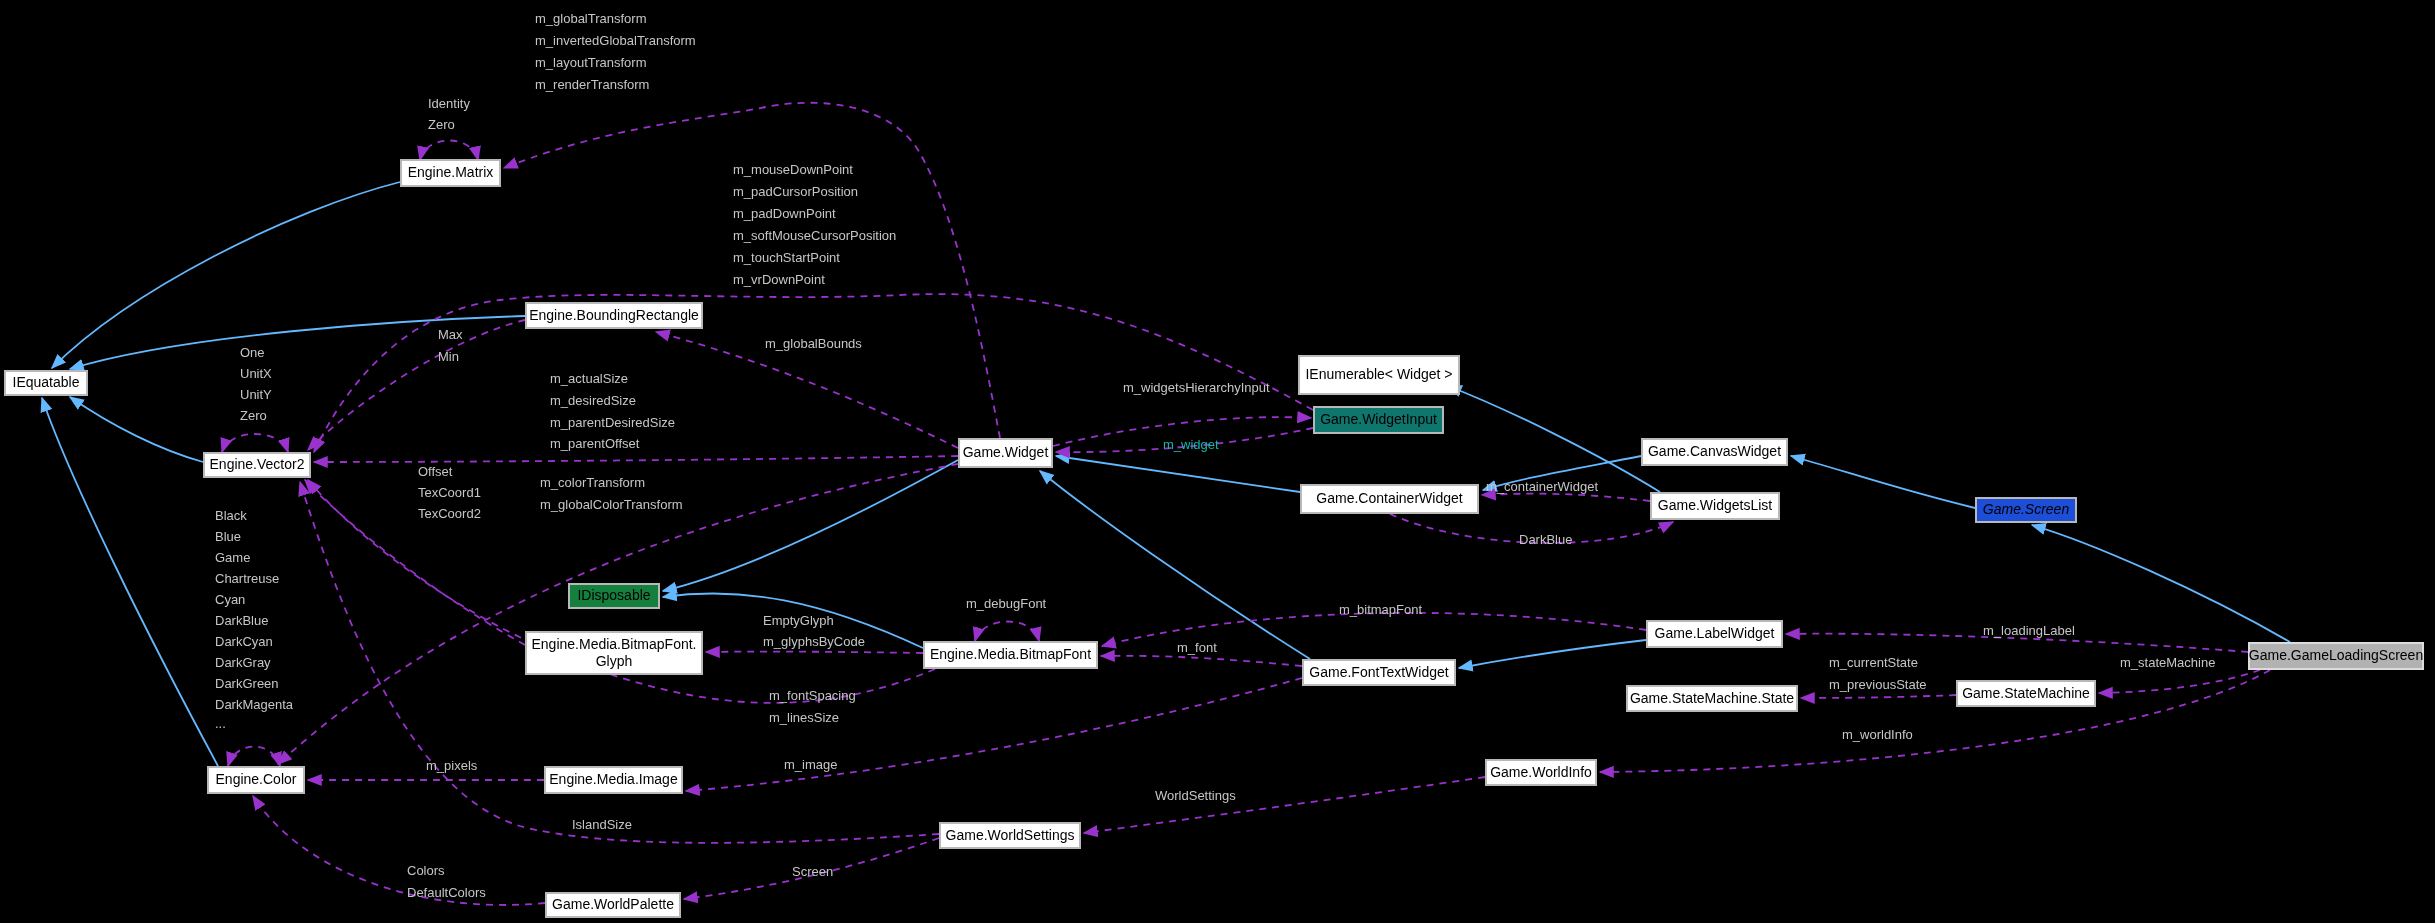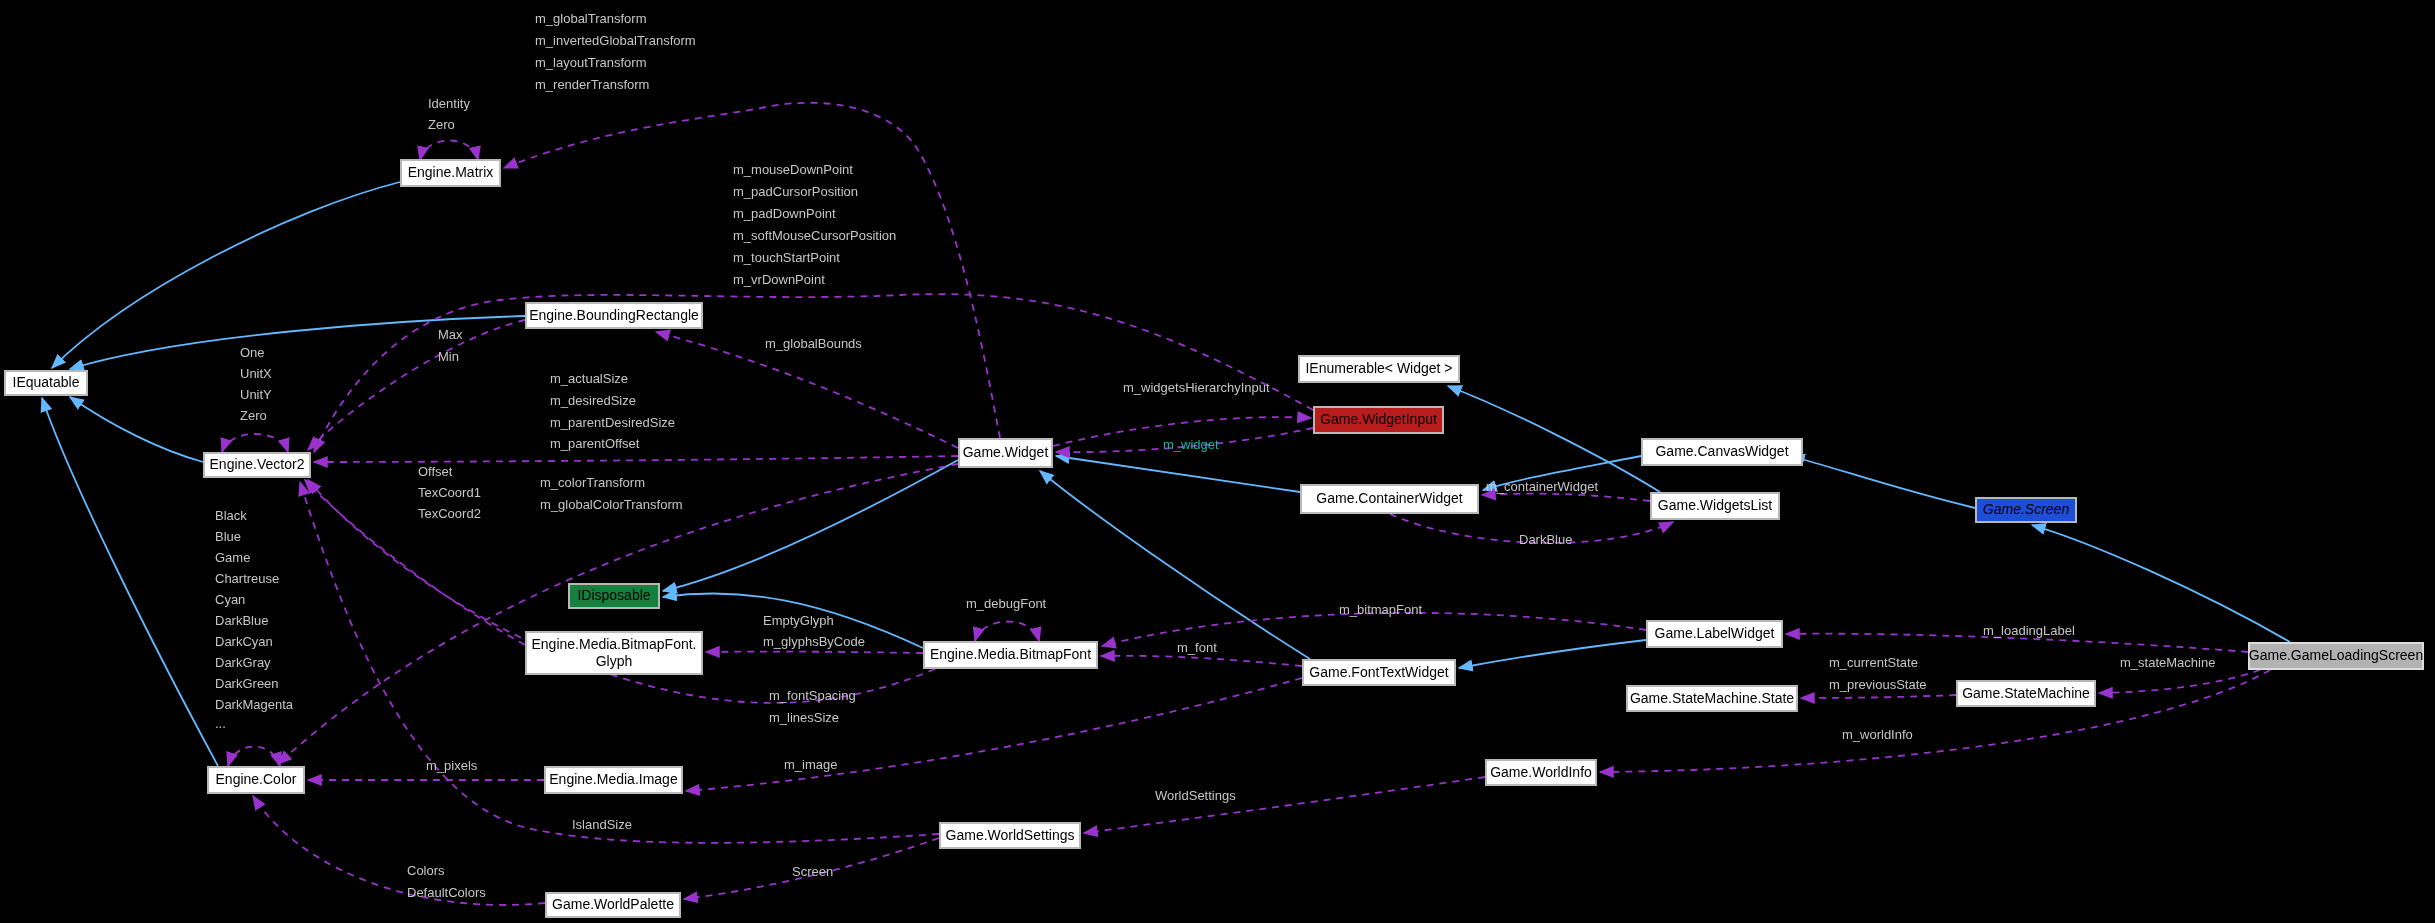--- a/index.html
+++ b/index.html
@@ -140,30 +140,30 @@
     </div>
     <div class="node" style="left: 525px; top: 302px; width: 178px; height: 27px; background: rgb(255, 255, 255); border: 2px solid rgb(184, 184, 184); color: rgb(0, 0, 0);">
       <div>Engine.BoundingRectangle</div>
     </div>
     <div class="node" style="left: 203px; top: 452px; width: 108px; height: 26px; background: rgb(255, 255, 255); border: 2px solid rgb(184, 184, 184); color: rgb(0, 0, 0);">
       <div>Engine.Vector2</div>
     </div>
     <div class="node" style="left: 958px; top: 438px; width: 95px; height: 30px; background: rgb(255, 255, 255); border: 2px solid rgb(184, 184, 184); color: rgb(0, 0, 0);">
       <div>Game.Widget</div>
     </div>
-    <div class="node" style="left: 1298px; top: 355px; width: 162px; height: 28px; background: rgb(255, 255, 255); border: 2px solid rgb(184, 184, 184); color: rgb(0, 0, 0);">
+    <div class="node" style="left: 1298px; top: 355px; width: 162px; height: 40px; background: rgb(255, 255, 255); border: 2px solid rgb(184, 184, 184); color: rgb(0, 0, 0);">
       <div>IEnumerable&lt; Widget &gt;</div>
     </div>
-    <div class="node" style="left: 1313px; top: 406px; width: 131px; height: 28px; background: #b91c1c; border: 2px solid rgb(184, 184, 184); color: rgb(0, 0, 0);">
+    <div class="node" style="left: 1313px; top: 406px; width: 131px; height: 28px; background: #0f766e; border: 2px solid rgb(184, 184, 184); color: rgb(0, 0, 0);">
       <div>Game.WidgetInput</div>
     </div>
     <div class="node" style="left: 1300px; top: 484px; width: 179px; height: 30px; background: rgb(255, 255, 255); border: 2px solid rgb(184, 184, 184); color: rgb(0, 0, 0);">
       <div>Game.ContainerWidget</div>
     </div>
-    <div class="node" style="left: 1641px; top: 438px; width: 162px; height: 28px; background: rgb(255, 255, 255); border: 2px solid rgb(184, 184, 184); color: rgb(0, 0, 0);">
+    <div class="node" style="left: 1641px; top: 438px; width: 147px; height: 28px; background: rgb(255, 255, 255); border: 2px solid rgb(184, 184, 184); color: rgb(0, 0, 0);">
       <div>Game.CanvasWidget</div>
     </div>
     <div class="node" style="left: 1650px; top: 492px; width: 130px; height: 28px; background: rgb(255, 255, 255); border: 2px solid rgb(184, 184, 184); color: rgb(0, 0, 0);">
       <div>Game.WidgetsList</div>
     </div>
     <div class="node" style="left: 1975px; top: 497px; width: 102px; height: 26px; background: #1d4ed8; border: 2px solid rgb(184, 184, 184); color: rgb(0, 0, 0); font-style: italic;">
       <div>Game.Screen</div>
     </div>
     <div class="node" style="left: 1646px; top: 620px; width: 137px; height: 28px; background: rgb(255, 255, 255); border: 2px solid rgb(184, 184, 184); color: rgb(0, 0, 0);">
       <div>Game.LabelWidget</div>

